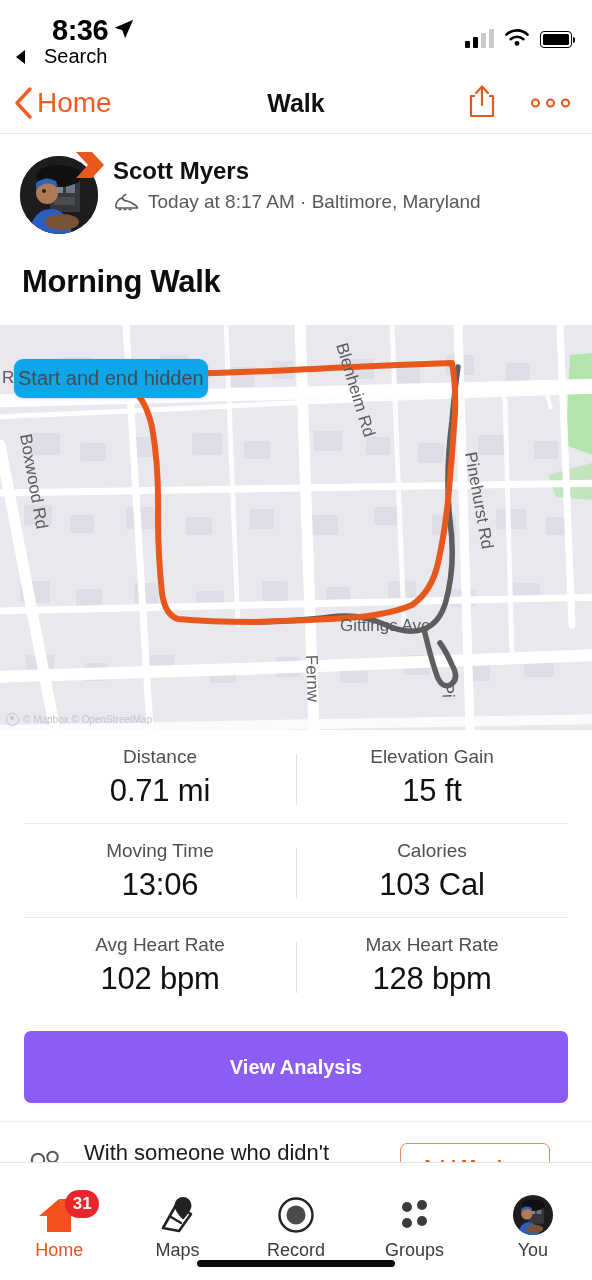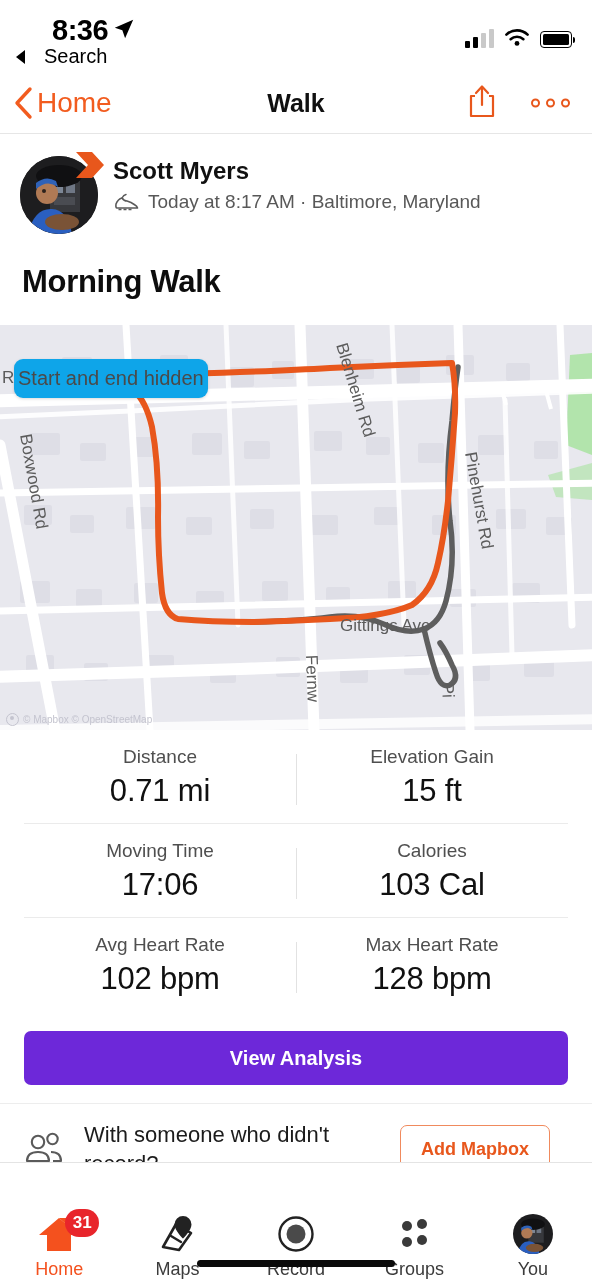--- a/index.html
+++ b/index.html
@@ -150,23 +150,23 @@
   }
   .stat-row::after {
     content: ""; position: absolute; left: 50%; top: 24px; bottom: 18px;
     width: 1px; background: #e2e2e2;
   }
   .stat-label { font-size: 19px; color: #4f4f4f; margin-bottom: 5px; }
   .stat-value { font-size: 31px; color: #101010; font-weight: 400; letter-spacing: -0.2px; }
 
   .analysis-btn {
     display: block; margin: 14px 24px 0 24px;
-    background: #6d28d9; color: #fff;
+    background: #8b5cf6; color: #fff;
     border: none; border-radius: 7px;
-    height: 54px; width: calc(100% - 48px);
+    height: 72px; width: calc(100% - 48px);
     font-size: 20px; font-weight: 700;
     font-family: "Liberation Sans", sans-serif;
     cursor: pointer;
   }
 
   
   .add-others {
     display: flex; align-items: center;
     padding: 16px 24px; margin-top: 18px;
     border-top: 1px solid #ededed; border-bottom: 1px solid #ededed;
@@ -178,21 +178,21 @@
     background: #fff; border-radius: 7px;
     padding: 13px 20px; font-size: 18px; font-weight: 700;
     font-family: "Liberation Sans", sans-serif; cursor: pointer;
     white-space: nowrap;
   }
 
   
   .tabbar {
     position: absolute; left: 0; bottom: 0; width: 100%; height: 118px;
     border-top: 1px solid #e4e4e4; background: #fff;
-    display: flex; align-items: flex-end; padding-top: 12px;
+    display: flex; align-items: center; padding-top: 12px;
   }
   .tab { flex: 1; text-align: center; position: relative; }
   .tab-icon { height: 42px; display: flex; align-items: center; justify-content: center; position: relative; }
   .tab-label { font-size: 18px; color: #3b3b3b; margin-top: 4px; }
   .tab.active .tab-label { color: #F4511E; }
   .tab-badge {
     position: absolute; top: -4px; left: 50%; margin-left: 6px;
     background: #E8252B; color: #fff; border-radius: 20px;
     min-width: 34px; height: 28px; line-height: 28px;
     font-size: 17px; font-weight: 700; padding: 0 7px;
@@ -409,21 +409,21 @@
       </div>
       <div class="stat-cell">
         <div class="stat-label">Elevation Gain</div>
         <div class="stat-value">15 ft</div>
       </div>
     </div>
 
     <div class="stat-row">
       <div class="stat-cell">
         <div class="stat-label">Moving Time</div>
-        <div class="stat-value">17:06</div>
+        <div class="stat-value">13:06</div>
       </div>
       <div class="stat-cell">
         <div class="stat-label">Calories</div>
         <div class="stat-value">103 Cal</div>
       </div>
     </div>
 
     <div class="stat-row">
       <div class="stat-cell">
         <div class="stat-label">Avg Heart Rate</div>

